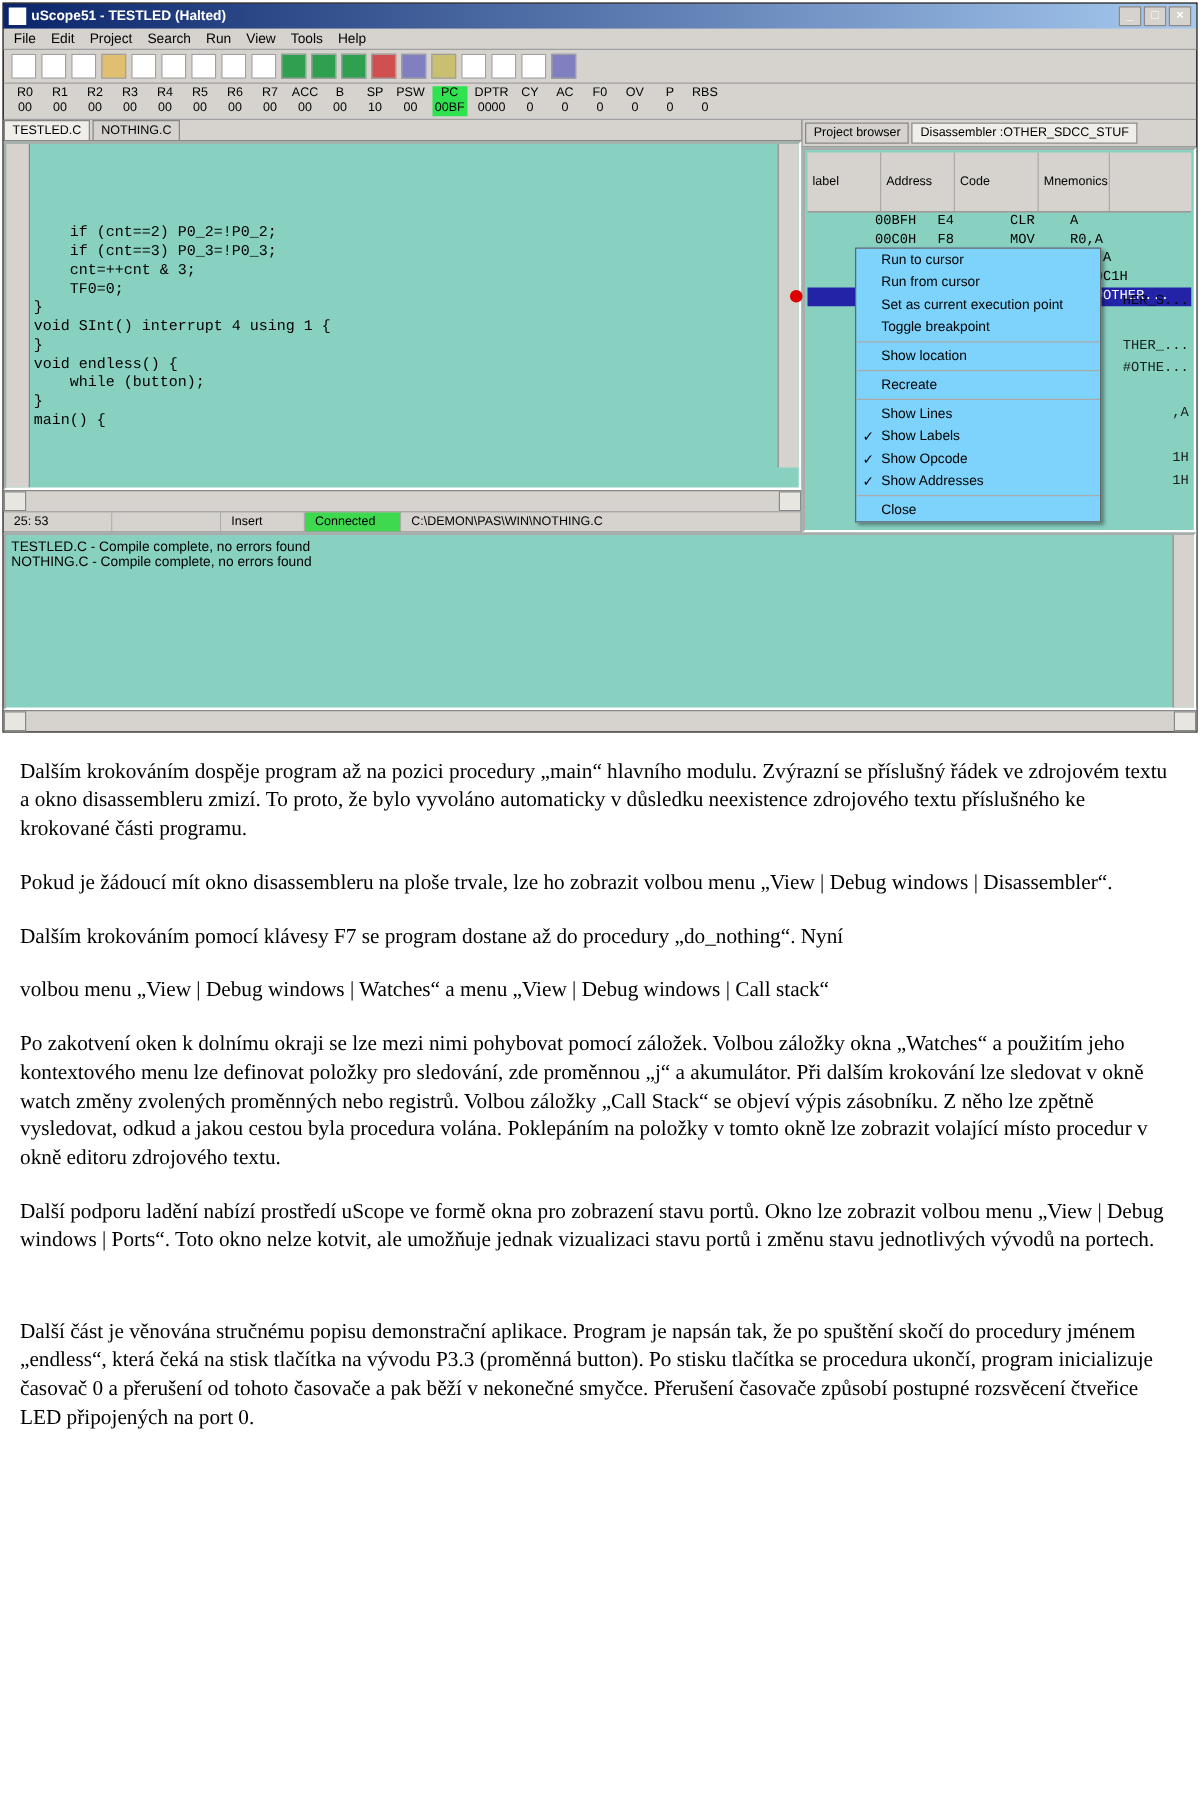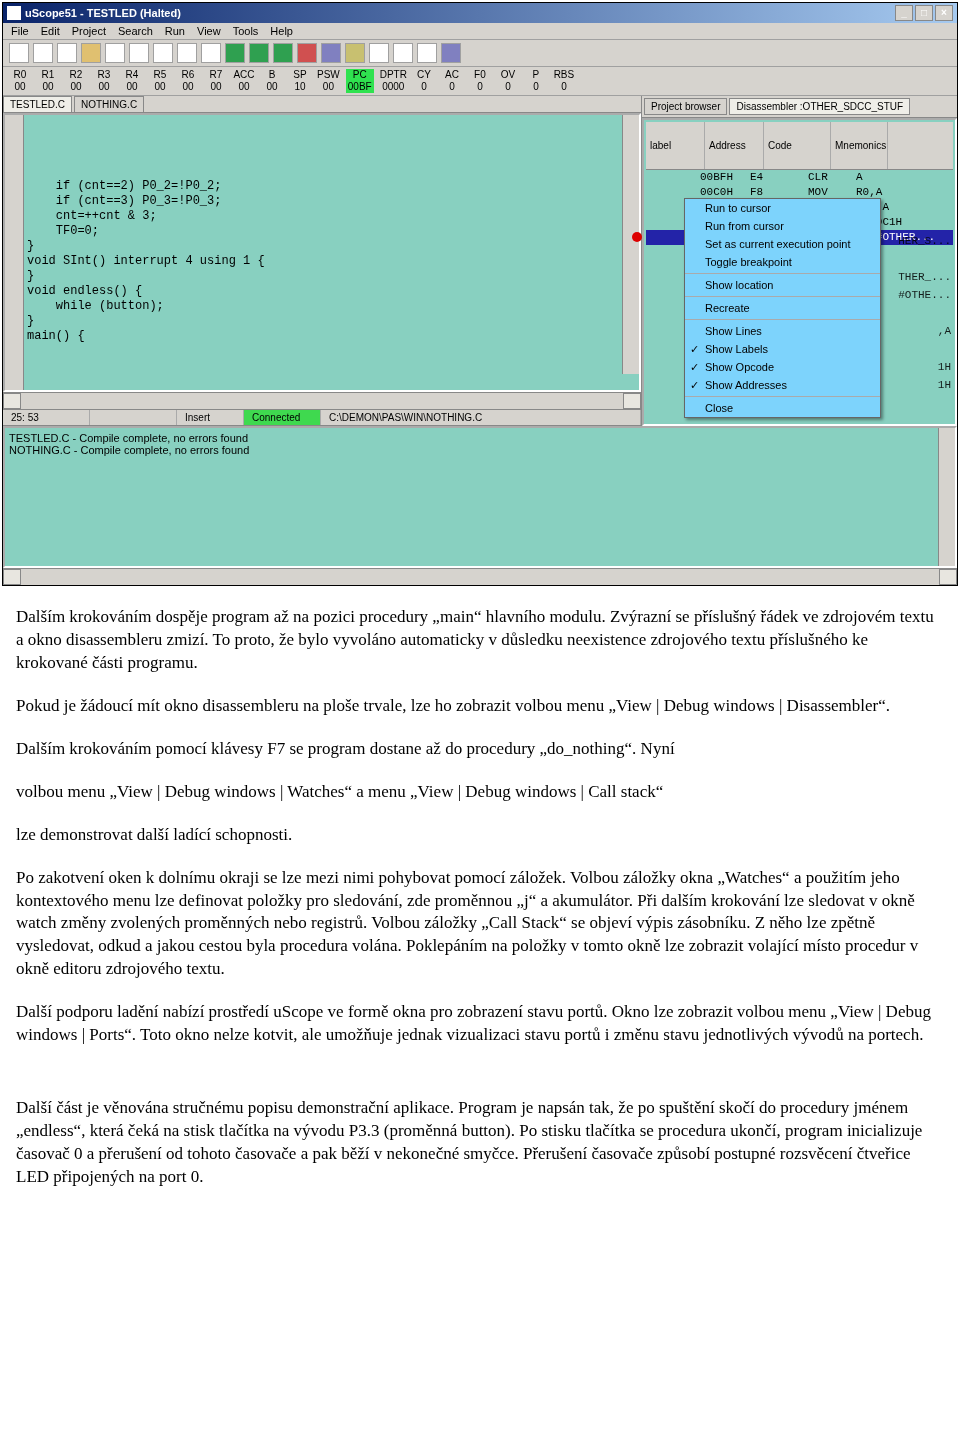--- a/index.html
+++ b/index.html
@@ -521,17 +521,16 @@
     </div>
   <div class="h-scroll"></div>
 
 </div>
 
 <div class="article">
   <p>Dalším krokováním dospěje program až na pozici procedury „main“ hlavního modulu. Zvýrazní se příslušný řádek ve zdrojovém textu a okno disassembleru zmizí. To proto, že bylo vyvoláno automaticky v důsledku neexistence zdrojového textu příslušného ke krokované části programu.</p>
   <p>Pokud je žádoucí mít okno disassembleru na ploše trvale, lze ho zobrazit volbou menu „View |  Debug windows | Disassembler“.</p>
   <p>Dalším krokováním pomocí klávesy F7 se program dostane až do procedury „do_nothing“. Nyní</p>
   <p>volbou menu „View |  Debug windows | Watches“ a menu „View | Debug windows | Call stack“</p>
-  <p>lze demonstrovat další ladící schopnosti.</p>
   <p>Po zakotvení oken k dolnímu okraji se lze mezi nimi pohybovat pomocí záložek. Volbou záložky okna „Watches“ a použitím jeho kontextového menu lze definovat položky pro sledování, zde proměnnou „j“ a akumulátor. Při dalším krokování lze sledovat v okně watch změny zvolených proměnných nebo registrů. Volbou záložky „Call Stack“ se objeví výpis zásobníku. Z něho lze zpětně vysledovat, odkud a jakou cestou byla procedura volána. Poklepáním na položky v tomto okně lze zobrazit volající místo procedur v okně editoru zdrojového textu.</p>
   <p>Další podporu ladění nabízí prostředí uScope ve formě okna pro zobrazení stavu portů. Okno lze zobrazit volbou menu „View |  Debug windows |  Ports“. Toto okno nelze kotvit, ale umožňuje jednak vizualizaci stavu portů i změnu stavu jednotlivých vývodů na portech.</p>
   <p style="margin-top:50px">Další část je věnována stručnému popisu demonstrační aplikace. Program je napsán tak, že po spuštění skočí do procedury jménem „endless“, která čeká na stisk tlačítka na vývodu P3.3 (proměnná button). Po stisku tlačítka se procedura ukončí, program inicializuje časovač 0 a přerušení od tohoto časovače a pak běží v nekonečné smyčce. Přerušení časovače způsobí postupné rozsvěcení čtveřice LED připojených na port 0.</p>
 </div>
 
 </body></html>

